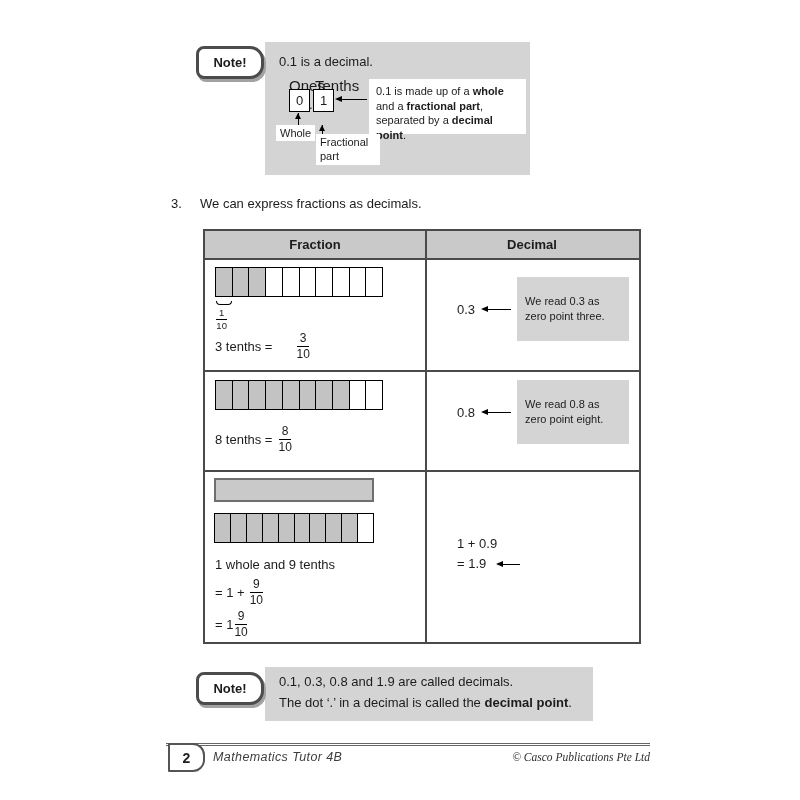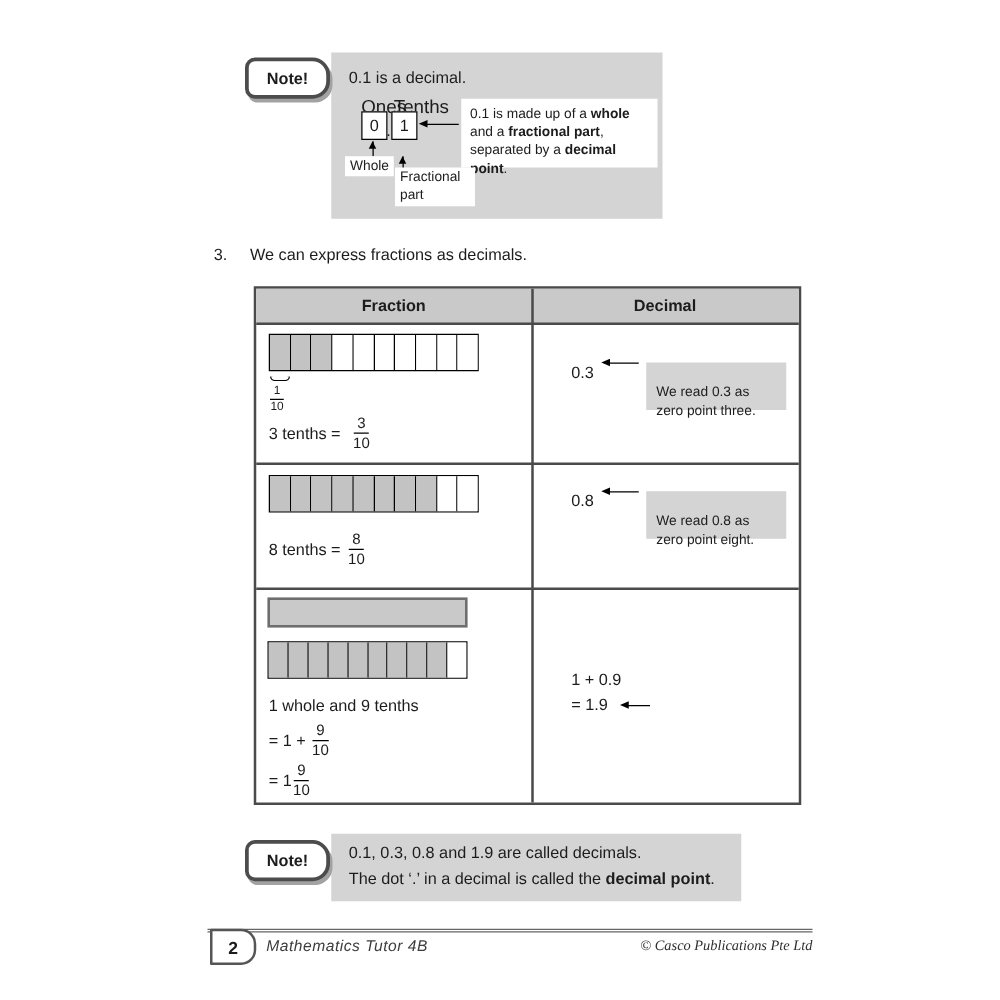--- a/index.html
+++ b/index.html
@@ -49,21 +49,21 @@
 
   
   .frac{display:inline-flex;flex-direction:column;align-items:center;line-height:1.05;font-size:12px;}
   .frac .fnum{padding:0 3px 1px;border-bottom:1px solid #000;}
   .frac .fden{padding-top:1px;}
   .frac.small{font-size:9.5px;}
   .eqrow{display:flex;align-items:center;font-size:13px;}
   .ubrace{border:1px solid #000;border-top:none;border-radius:0 0 5px 5px;height:4px;box-sizing:border-box;}
 
   
-  .dec-group{display:flex;}
+  .dec-group{display:flex;align-items:center;}
   .dec-val{font-size:13px;}
 
   
   .footer-rule{height:3px;border-top:1px solid #666;border-bottom:1px solid #666;box-sizing:border-box;}
   .page-num-box{background:#fff;border:2px solid #555;border-radius:1px 12px 12px 1px;
                 display:flex;align-items:center;justify-content:center;font-weight:bold;font-size:14px;}
   .book-title{font-size:12.5px;font-style:italic;color:#3d3d3d;letter-spacing:0.4px;text-align:right;}
   .copyright{font-family:"Liberation Serif",serif;font-style:italic;font-size:11.5px;color:#2e2e2e;text-align:right;}
 </style>
 </head>
@@ -120,21 +120,21 @@
         <div class="bar-cell"></div>
         <div class="bar-cell"></div>
         <div class="bar-cell"></div>
         <div class="bar-cell"></div>
       </div>
     <div class="abs ubrace" style="left:11px;top:70px;width:16px;"></div>
     <div class="abs frac small" style="left:11px;top:77px;">
       <span class="fnum">1</span>
       <span class="fden">10</span>
     </div>
-    <div class="abs eqrow" style="left:10px;top:100px;height:30px;gap:10px;">
+    <div class="abs eqrow" style="left:10px;top:100px;height:30px;gap:24px;">
       <span>3 tenths =</span>
       <span class="frac">
         <span class="fnum">3</span>
         <span class="fden">10</span>
       </span>
     </div>
 
     <div class="abs dec-group" style="left:252px;top:59px;height:38px;gap:6px;">
       <span class="dec-val">0.3</span>
       <span class="harrow" style="width:24px;margin-left:6px;"></span>

